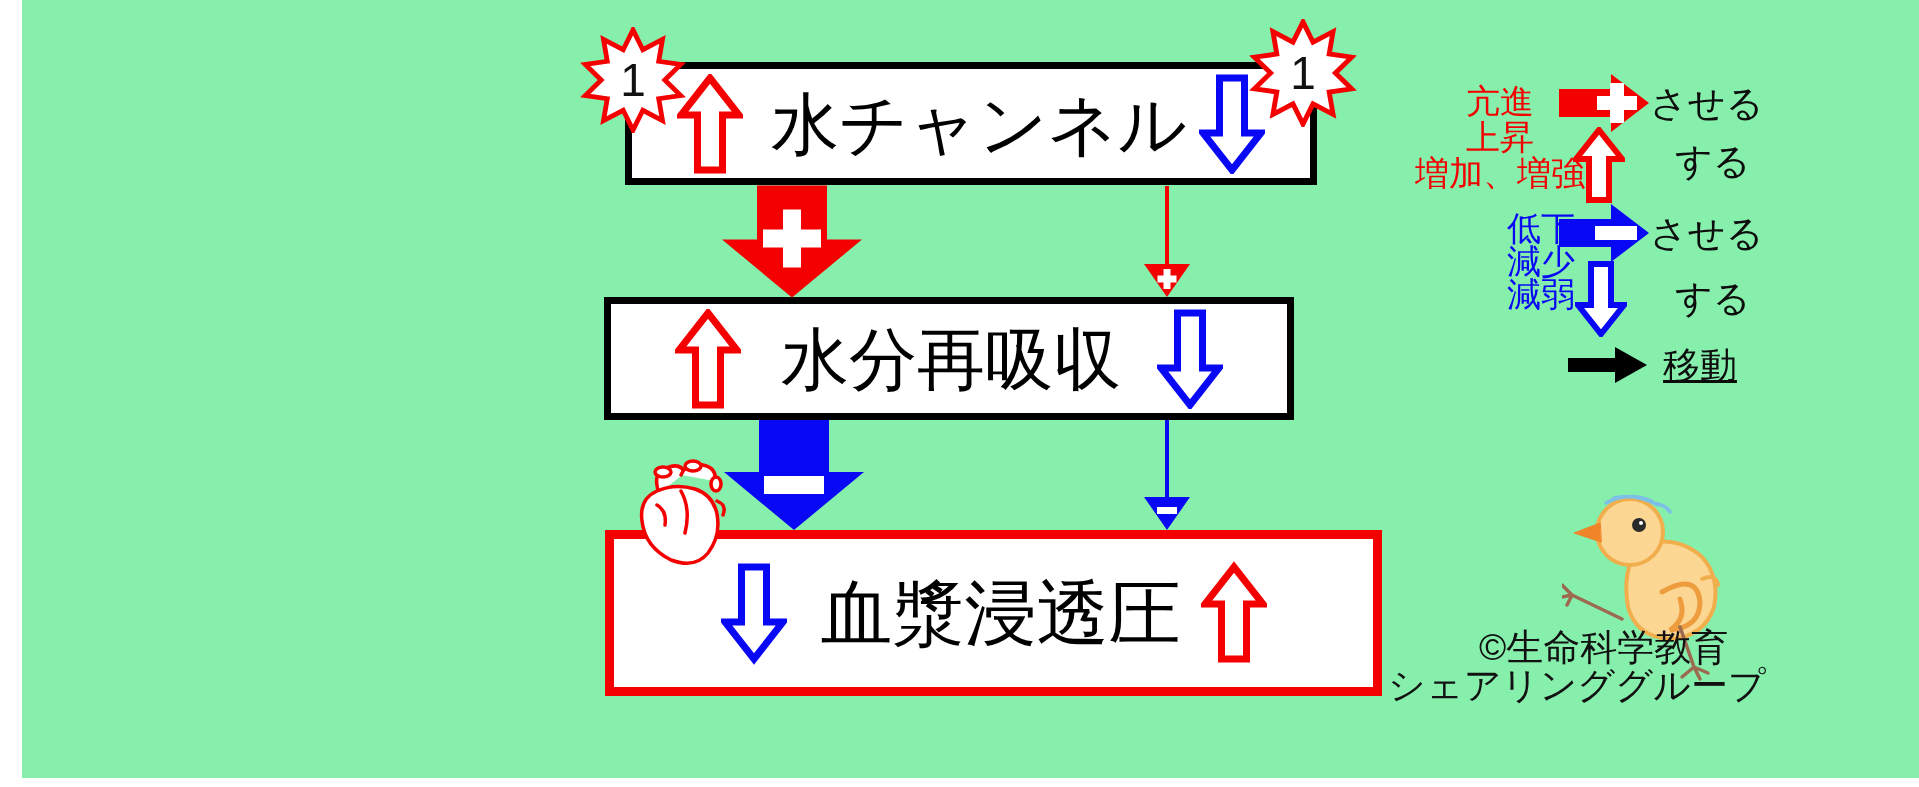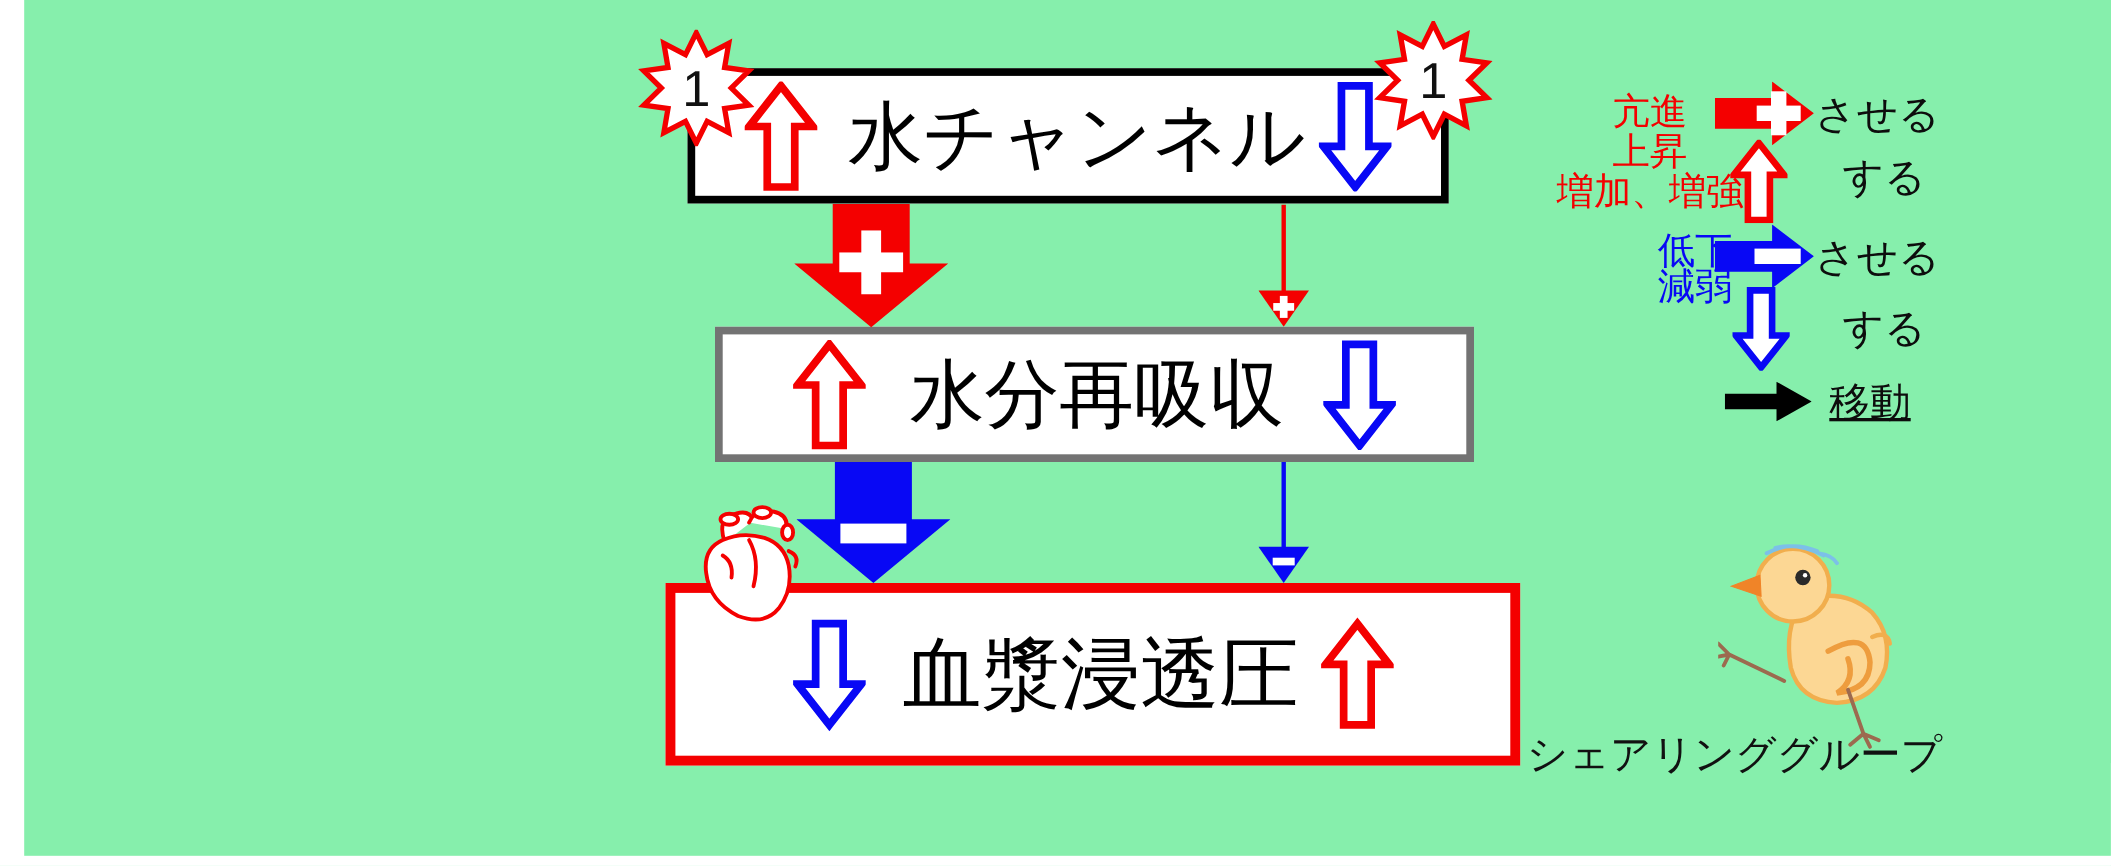--- a/index.html
+++ b/index.html
@@ -3,21 +3,21 @@
 <meta charset="utf-8">
 <style>
   html,body{margin:0;padding:0;background:#fff;}
   body{width:1919px;height:787px;overflow:hidden;font-family:"Liberation Sans",sans-serif;}
   #canvas{position:relative;width:1919px;height:778px;background:#86efac;margin-left:22px;}
 
   
   .node{position:absolute;display:flex;align-items:center;justify-content:center;
         box-sizing:border-box;background:#fff;z-index:2;}
   #box1{left:603px;top:62px;width:692px;height:123px;border:7px solid #000;}
-  #box2{left:628px;top:297px;width:690px;height:123px;border:7px solid #737373;}
+  #box2{left:582px;top:297px;width:690px;height:123px;border:7px solid #000000;}
   #box3{left:583px;top:530px;width:777px;height:166px;border:9px solid var(--red,#f00);}
   .node-label{font-size:68px;color:#000;white-space:nowrap;line-height:1;}
   #box3 .node-label{font-size:72px;text-align:right;}
   .gap-r28{margin-right:28px;} .gap-l12{margin-left:12px;}
   .gap-r40{margin-right:40px;} .gap-l36{margin-left:36px;}
   .gap-r34{margin-right:34px;} .gap-l20{margin-left:20px;}
 
   
   .connector{position:absolute;z-index:3;}
   .badge{position:absolute;z-index:4;display:flex;align-items:center;justify-content:center;}
@@ -27,21 +27,21 @@
 
   
   .f-red{fill:var(--red,#f00);} .s-red{stroke:var(--red,#f00);}
   .f-blue{fill:var(--blue,#00f);} .s-blue{stroke:var(--blue,#00f);}
   .f-black{fill:#000;} .f-white{fill:#fff;}
   .hollow{fill:#fff;stroke-width:7;stroke-linejoin:miter;}
   .hollow-sm{fill:#fff;stroke-width:6;stroke-linejoin:miter;}
 
   
   .terms{position:absolute;width:190px;text-align:center;font-size:34px;white-space:nowrap;z-index:2;}
-  #legend-red-terms{left:1383px;top:84px;color:var(--red,#f00);line-height:36px;}
+  #legend-red-terms{left:1383px;top:84px;color:var(--red,#f00);line-height:36px;font-family:Liberation Serif, serif;}
   #legend-blue-terms{left:1424px;top:212px;color:var(--blue,#00f);line-height:33px;}
   .lg-arrow{position:absolute;z-index:2;}
   .lg-label{position:absolute;font-size:37px;color:#0d0d0d;line-height:1.1;white-space:nowrap;z-index:2;}
   #lg-red-cause-arrow{left:1537px;top:74px;}   #lg-red-cause-label{left:1628px;top:84px;}
   #lg-red-self-arrow{left:1551px;top:127px;}   #lg-red-self-label{left:1653px;top:142px;}
   #lg-blue-cause-arrow{left:1537px;top:204px;} #lg-blue-cause-label{left:1628px;top:214px;}
   #lg-blue-self-arrow{left:1553px;top:260px;}  #lg-blue-self-label{left:1653px;top:279px;}
   #lg-move-arrow{left:1546px;top:347px;}       #lg-move-label{left:1641px;top:346px;text-decoration:underline;}
 
   
@@ -146,20 +146,21 @@
   </svg>
   <span class="lg-label" id="lg-red-cause-label">させる</span>
 
   <svg class="lg-arrow" id="lg-red-self-arrow" width="52" height="76" viewBox="0 0 52 76">
     <path class="hollow-sm s-red" d="M26 3 L49 32 H36 V73 H16 V32 H3 Z"></path>
   </svg>
   <span class="lg-label" id="lg-red-self-label">する</span>
 
   <div class="terms" id="legend-blue-terms">
     <div>低下</div>
+    <div>減少</div>
     <div>減弱</div>
   </div>
 
   <svg class="lg-arrow" id="lg-blue-cause-arrow" width="90" height="58" viewBox="0 0 90 58">
     <polygon class="f-blue" points="0,15 52,15 52,0 90,29 52,58 52,43 0,43"></polygon>
     <rect class="f-white" x="36" y="22" width="42" height="14"></rect>
   </svg>
   <span class="lg-label" id="lg-blue-cause-label">させる</span>
 
   <svg class="lg-arrow" id="lg-blue-self-arrow" width="52" height="77" viewBox="0 0 52 77">
@@ -180,15 +181,16 @@
       <circle cx="77" cy="38" r="7" fill="#2a2a2a"></circle>
       <circle cx="79" cy="36" r="2" fill="#fff"></circle>
       <path d="M44 16 Q66 4 90 14 M52 11 Q72 6 96 18 M92 16 Q104 18 108 25" fill="none" stroke="var(--chick-hair,#7cc0e8)" stroke-width="3.5"></path>
       <path d="M100 105 Q135 85 138 115 Q138 140 108 143 Q125 132 118 112" fill="none" stroke="var(--chick-wing,#ee9d3e)" stroke-width="5"></path>
       <path d="M140 92 Q154 86 156 98" fill="none" stroke="var(--chick-outline,#f1ae4d)" stroke-width="4"></path>
       <path d="M60 132 L10 108 M10 108 L0 98 M10 108 L0 110 M10 108 L5 118" fill="none" stroke="var(--chick-leg,#9c6a4f)" stroke-width="3.5"></path>
       <path d="M118 140 L132 180 M132 180 L120 190 M132 180 L138 192 M132 180 L146 186" fill="none" stroke="var(--chick-leg,#9c6a4f)" stroke-width="3.5"></path>
     </g>
   </svg>
 
+  <div class="credit-line" id="credit-line1">©生命科学教育</div>
   <div class="credit-line" id="credit-line2">シェアリンググループ</div>
 
 </div>
 
 </body></html>

